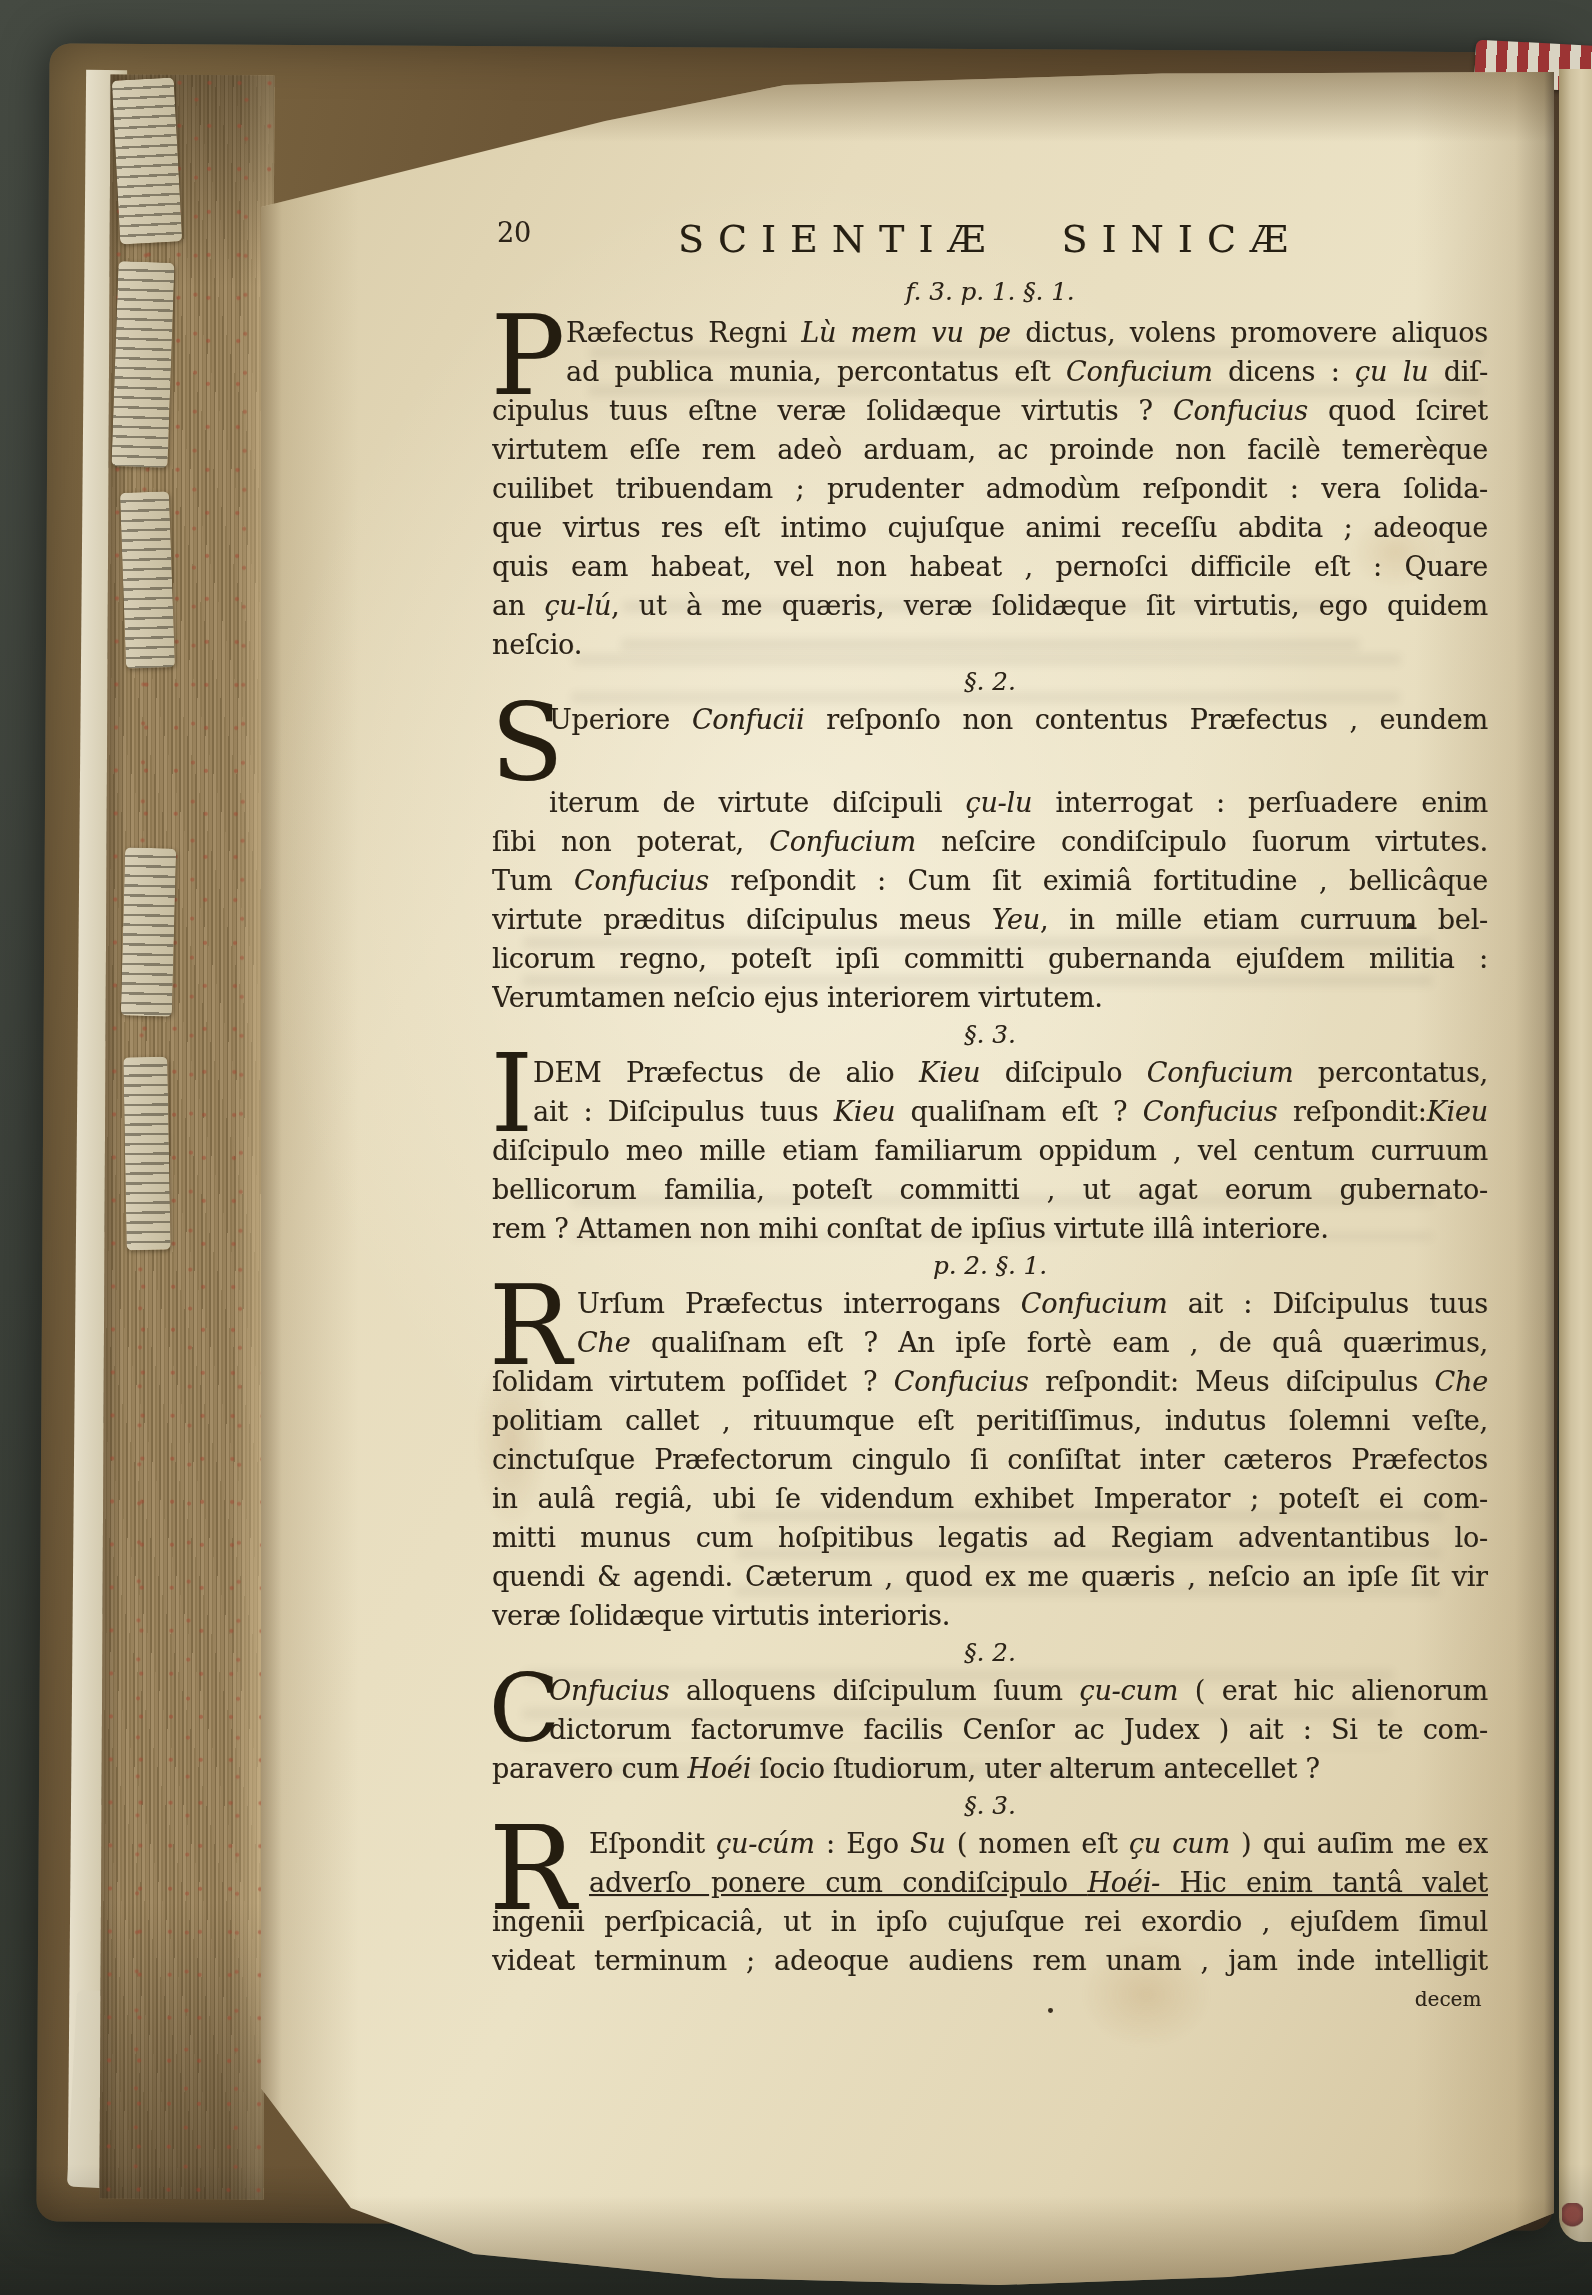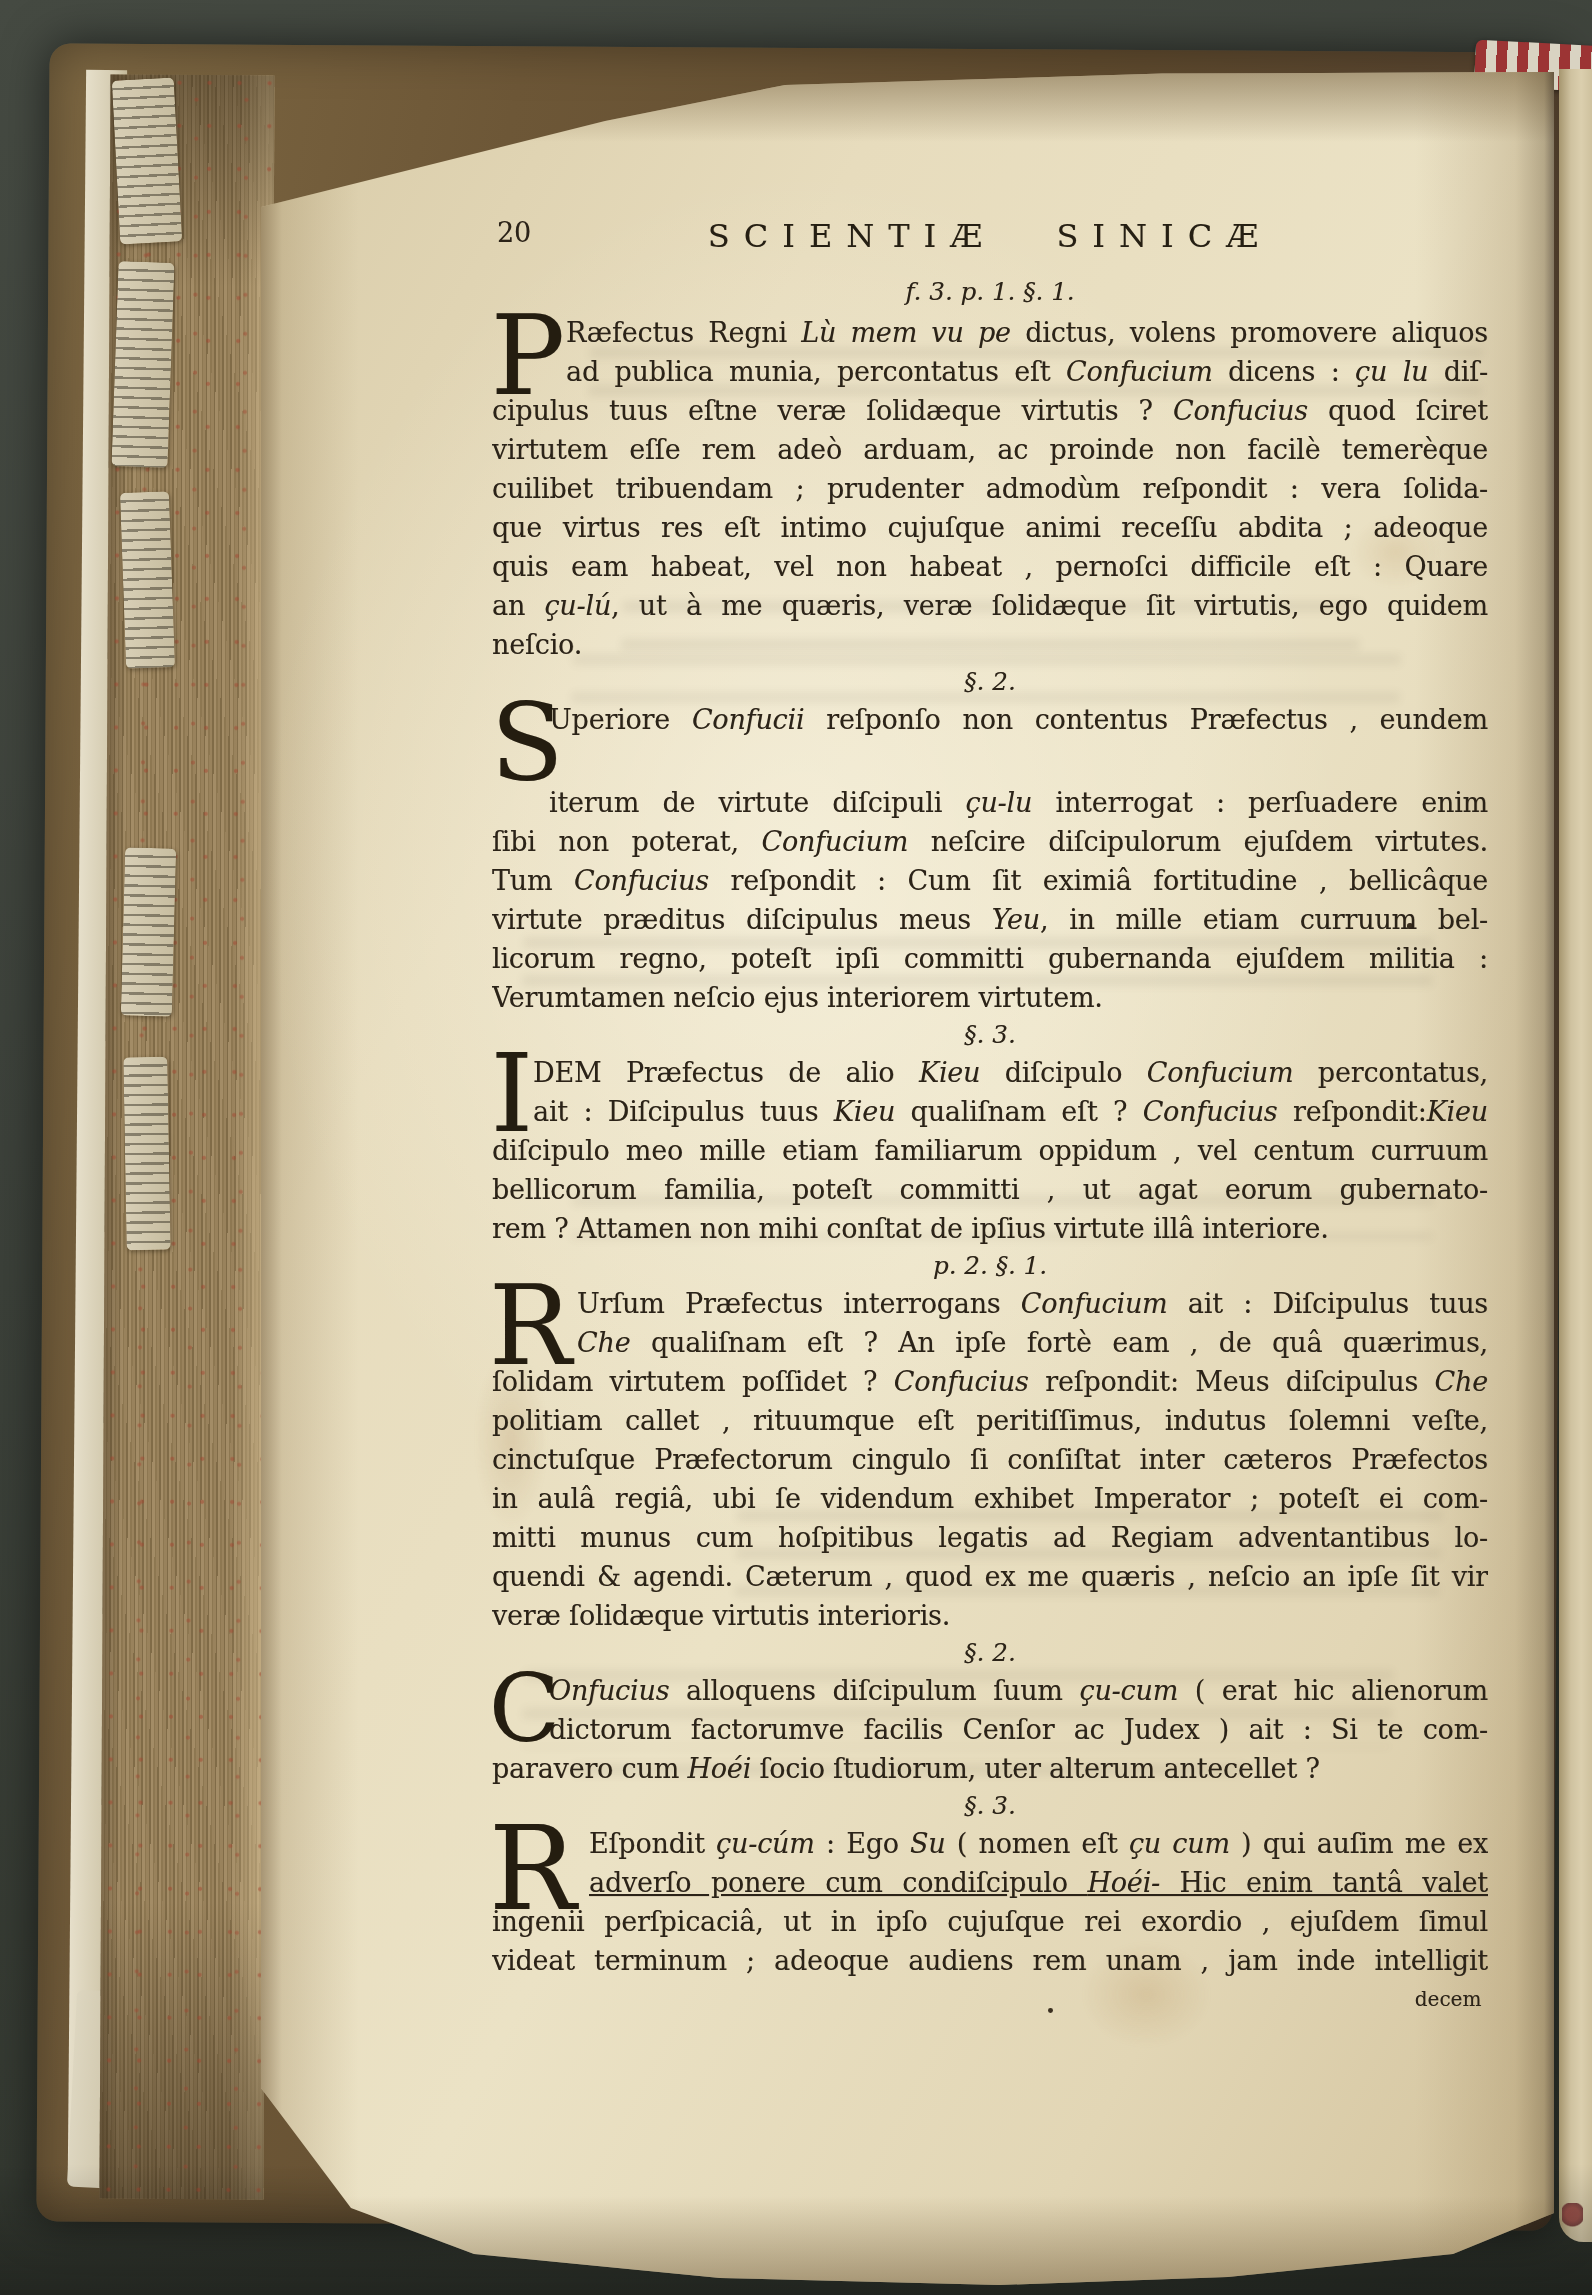--- a/index.html
+++ b/index.html
@@ -78,21 +78,21 @@
   .bleed{
     position:absolute;opacity:.14;filter:blur(4.1px);transform:skewX(-2deg);
     background:repeating-linear-gradient(180deg, rgba(70,60,44,.55) 0 10.7px, rgba(70,60,44,0) 10.7px 38px);
   }
   .stain{position:absolute;border-radius:50%;filter:blur(1.6px);}
 
   .text-col{position:absolute;left:231px;top:145px;width:996px;color:#2b2318;}
   .text-col *{text-shadow:0.3px 0.3px 0.6px rgba(46,32,14,.32);}
   .header-row{position:relative;height:49px;}
   .pagenum{position:absolute;left:4.9px;top:0;font-size:27px;}
-  .title{text-align:center;font-size:32px;letter-spacing:14px;word-spacing:36px;color:#251f13;}
+  .title{text-align:center;font-size:38px;letter-spacing:14px;word-spacing:36px;color:#251f13;}
   .heading{height:36px;line-height:36px;text-align:center;font-size:24.6px;font-style:italic;}
   .heading.first{margin-top:8.2px;margin-bottom:3.3px;}
   .para{position:relative;}
   .line{
     font-size:27px;line-height:39px;height:39px;overflow:hidden;
     letter-spacing:-0.2px;text-align:justify;text-align-last:justify;
   }
   .line.last{text-align:left;text-align-last:left;}
   .cap{position:absolute;z-index:2;line-height:.82;color:#241d10;}
   .catch{text-align:right;font-size:20px;line-height:39px;padding-right:6.6px;}
@@ -152,21 +152,21 @@
             <div class="line"><span>que virtus res eſt intimo cujuſque animi receſſu abdita ; adeoque</span></div>
             <div class="line"><span>quis eam habeat, vel non habeat , pernoſci difficile eſt : Quare</span></div>
             <div class="line"><span>an </span><i>çu-lú</i><span>, ut à me quæris, veræ ſolidæque ſit virtutis, ego quidem</span></div>
             <div class="line last"><span>neſcio.</span></div>
           </div>
           <div class="heading">§. 2.</div>
           <div class="para">
             <span class="cap" style="font-size: 107px; top: -1.6px; left: -1.6px;">S</span>
             <div class="line" style="padding-left: 57px;"><span>Uperiore </span><i>Confucii</i><span> reſponſo non contentus Præfectus , eundem</span></div>
             <div class="line" style="padding-left: 57px; margin-top: 44px;"><span>iterum de virtute diſcipuli </span><i>çu-lu</i><span> interrogat : perſuadere enim</span></div>
-            <div class="line"><span>ſibi non poterat, </span><i>Confucium</i><span> neſcire diſcipulorum ejuſdem virtutes.</span></div>
+            <div class="line"><span>ſibi non poterat, </span><i>Confucium</i><span> neſcire condiſcipulo ſuorum virtutes.</span></div>
             <div class="line"><span>Tum </span><i>Confucius</i><span> reſpondit : Cum ſit eximiâ fortitudine , bellicâque</span></div>
             <div class="line"><span>virtute præditus diſcipulus meus </span><i>Yeu</i><span>, in mille etiam curruum bel-</span></div>
             <div class="line"><span>licorum regno, poteſt ipſi committi gubernanda ejuſdem militia :</span></div>
             <div class="line last"><span>Verumtamen neſcio ejus interiorem virtutem.</span></div>
           </div>
           <div class="heading">§. 3.</div>
           <div class="para">
             <span class="cap" style="font-size: 108px; top: -3.3px; left: -1.6px;">I</span>
             <div class="line" style="padding-left: 41px;"><span>DEM Præfectus de alio </span><i>Kieu</i><span> diſcipulo </span><i>Confucium</i><span> percontatus,</span></div>
             <div class="line" style="padding-left: 41px;"><span>ait : Diſcipulus tuus </span><i>Kieu</i><span> qualiſnam eſt ? </span><i>Confucius</i><span> reſpondit:</span><i>Kieu</i></div>

